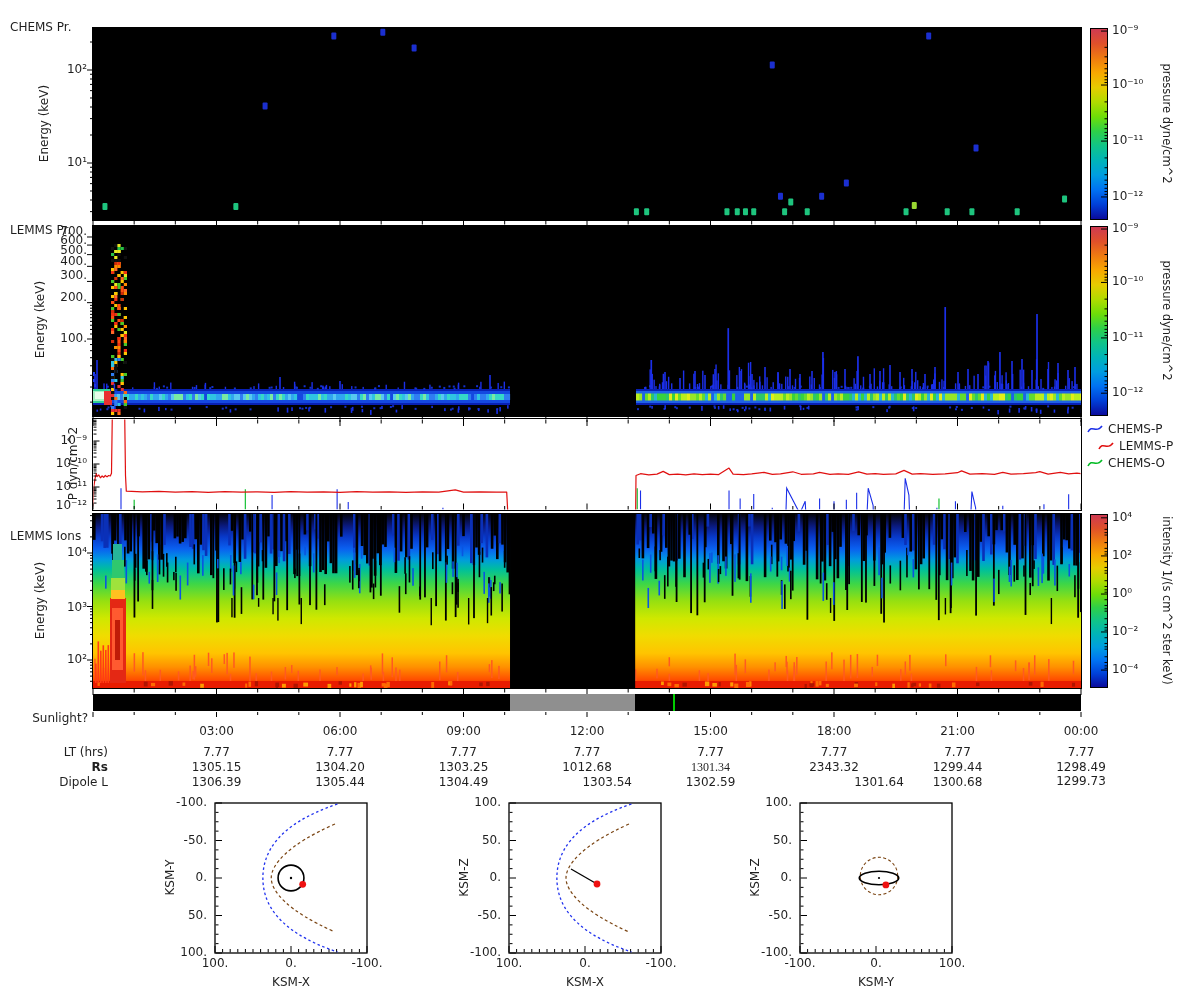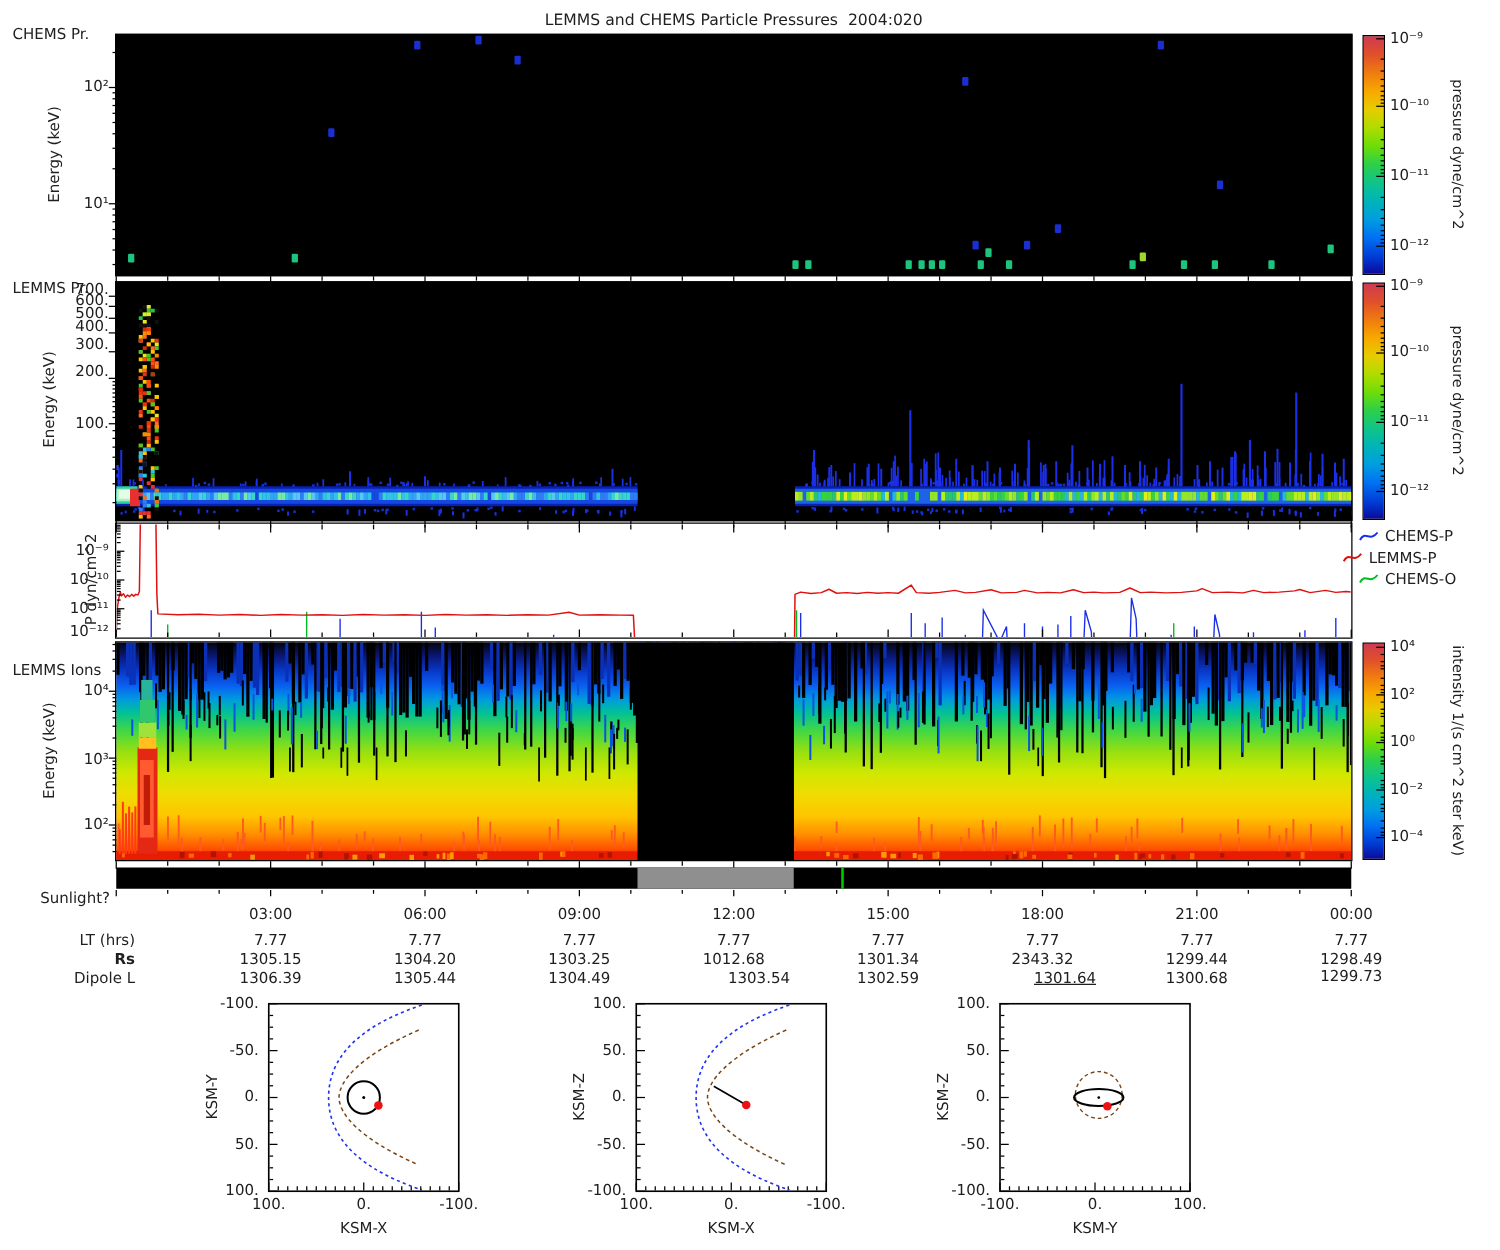--- a/index.html
+++ b/index.html
@@ -2136,38 +2136,37 @@
         <line x1="800.6" y1="934.25" x2="803.5" y2="934.25" stroke="#000" stroke-width="1"></line>
         <line x1="800.6" y1="943.625" x2="803.5" y2="943.625" stroke="#000" stroke-width="1"></line>
         <line x1="800.6" y1="953" x2="807" y2="953" stroke="#000" stroke-width="1"></line>
         <circle cx="879" cy="876" r="18.699800000000003" fill="none" stroke="#7a4412" stroke-width="1.1" stroke-dasharray="3,2.4"></circle>
         <ellipse cx="879" cy="878" rx="19.76" ry="6.75" fill="none" stroke="#000" stroke-width="1.6"></ellipse>
         <circle cx="879" cy="878" r="1.1" fill="#000"></circle>
         <circle cx="885.88" cy="884.975" r="3.4" fill="#ee1111"></circle>
       </g>
     </svg>
 
-  <div class="lbl c ontop" style="left:93px;top:8px;width:988px;font-size:12.5px;">LEMMS and CHEMS Particle Pressures  2004:020</div>
   <div class="lbl ontop" style="left:10px;top:20px;">CHEMS Pr.</div>
   <div class="lbl ontop" style="left:10px;top:199px;margin-top:24px;">LEMMS Pr.</div>
   <div class="lbl ontop" style="left:10px;top:529px;">LEMMS Ions</div>
   <div class="lbl r ontop" style="left:0px;top:695px;width:88px;margin-top:16px;">Sunlight?</div>
 
   <div class="lbl c rot ontop" style="left:-16px;top:116px;width:120px;">Energy (keV)</div>
   <div class="lbl c rot ontop" style="left:-20px;top:312px;width:120px;">Energy (keV)</div>
   <div class="lbl c rot ontop" style="left:18px;top:456px;width:110px;">P dyn/cm^2</div>
   <div class="lbl c rot ontop" style="left:-20px;top:593px;width:120px;">Energy (keV)</div>
 
   <div class="legend-row" style="left:1087px;top:422px;">
     <svg width="16" height="12">
         <path d="M1,9 C5,1 9,11 15,3" fill="none" stroke-width="1.6" class="lg0" stroke="#1b2fe8"></path>
       </svg>
     <span>CHEMS-P</span>
   </div>
-  <div class="legend-row" style="left:1074px;top:439px;">
+  <div class="legend-row" style="left:1098px;top:439px;">
     <svg width="16" height="12">
         <path d="M1,9 C5,1 9,11 15,3" fill="none" stroke-width="1.6" class="lg1" stroke="#e01010"></path>
       </svg>
     <span>LEMMS-P</span>
   </div>
   <div class="legend-row" style="left:1087px;top:456px;">
     <svg width="16" height="12">
         <path d="M1,9 C5,1 9,11 15,3" fill="none" stroke-width="1.6" class="lg2" stroke="#00bb22"></path>
       </svg>
     <span>CHEMS-O</span>
@@ -2219,26 +2218,26 @@
     <div class="lbl ontop c" style="left: 423.5px; top: 724px; width: 80px;">09:00</div>
     <div class="lbl ontop c" style="left: 418.5px; top: 745px; width: 90px;">7.77</div>
     <div class="lbl ontop c" style="left: 418.5px; top: 760px; width: 90px;">1303.25</div>
     <div class="lbl ontop c" style="left: 418.5px; top: 775px; width: 90px;">1304.49</div>
     <div class="lbl ontop c" style="left: 547px; top: 724px; width: 80px;">12:00</div>
     <div class="lbl ontop c" style="left: 542px; top: 745px; width: 90px;">7.77</div>
     <div class="lbl ontop c" style="left: 542px; top: 760px; width: 90px;">1012.68</div>
     <div class="lbl ontop c" style="left: 542px; top: 775px; width: 90px; text-align: right;">1303.54</div>
     <div class="lbl ontop c" style="left: 670.5px; top: 724px; width: 80px;">15:00</div>
     <div class="lbl ontop c" style="left: 665.5px; top: 745px; width: 90px;">7.77</div>
-    <div class="lbl ontop c" style="left: 665.5px; top: 760px; width: 90px;">1301.34</div>
+    <div class="lbl ontop c" style="left: 665.5px; top: 760px; width: 90px; font-family: Liberation Serif, serif;">1301.34</div>
     <div class="lbl ontop c" style="left: 665.5px; top: 775px; width: 90px;">1302.59</div>
     <div class="lbl ontop c" style="left: 794px; top: 724px; width: 80px;">18:00</div>
     <div class="lbl ontop c" style="left: 789px; top: 745px; width: 90px;">7.77</div>
     <div class="lbl ontop c" style="left: 789px; top: 760px; width: 90px;">2343.32</div>
-    <div class="lbl ontop c" style="left: 807px; top: 775px; width: 90px; text-decoration: underline;">1301.64</div>
+    <div class="lbl ontop c" style="left: 834px; top: 775px; width: 90px;">1301.64</div>
     <div class="lbl ontop c" style="left: 917.5px; top: 724px; width: 80px;">21:00</div>
     <div class="lbl ontop c" style="left: 912.5px; top: 745px; width: 90px;">7.77</div>
     <div class="lbl ontop c" style="left: 912.5px; top: 760px; width: 90px;">1299.44</div>
     <div class="lbl ontop c" style="left: 912.5px; top: 775px; width: 90px;">1300.68</div>
     <div class="lbl ontop c" style="left: 1041px; top: 724px; width: 80px;">00:00</div>
     <div class="lbl ontop c" style="left: 1036px; top: 745px; width: 90px;">7.77</div>
     <div class="lbl ontop c" style="left: 1036px; top: 760px; width: 90px;">1298.49</div>
     <div class="lbl ontop c" style="left: 1036px; top: 774px; width: 90px;">1299.73</div>
     <div class="lbl ontop " style="left: 510.018px; top: 694px; width: 125.147px; height: 17px; background: rgb(143, 143, 143); z-index: 6;"></div>
     <div class="lbl ontop " style="left: 673.038px; top: 694px; width: 2px; height: 17px; background: rgb(0, 204, 0); z-index: 6;"></div>

